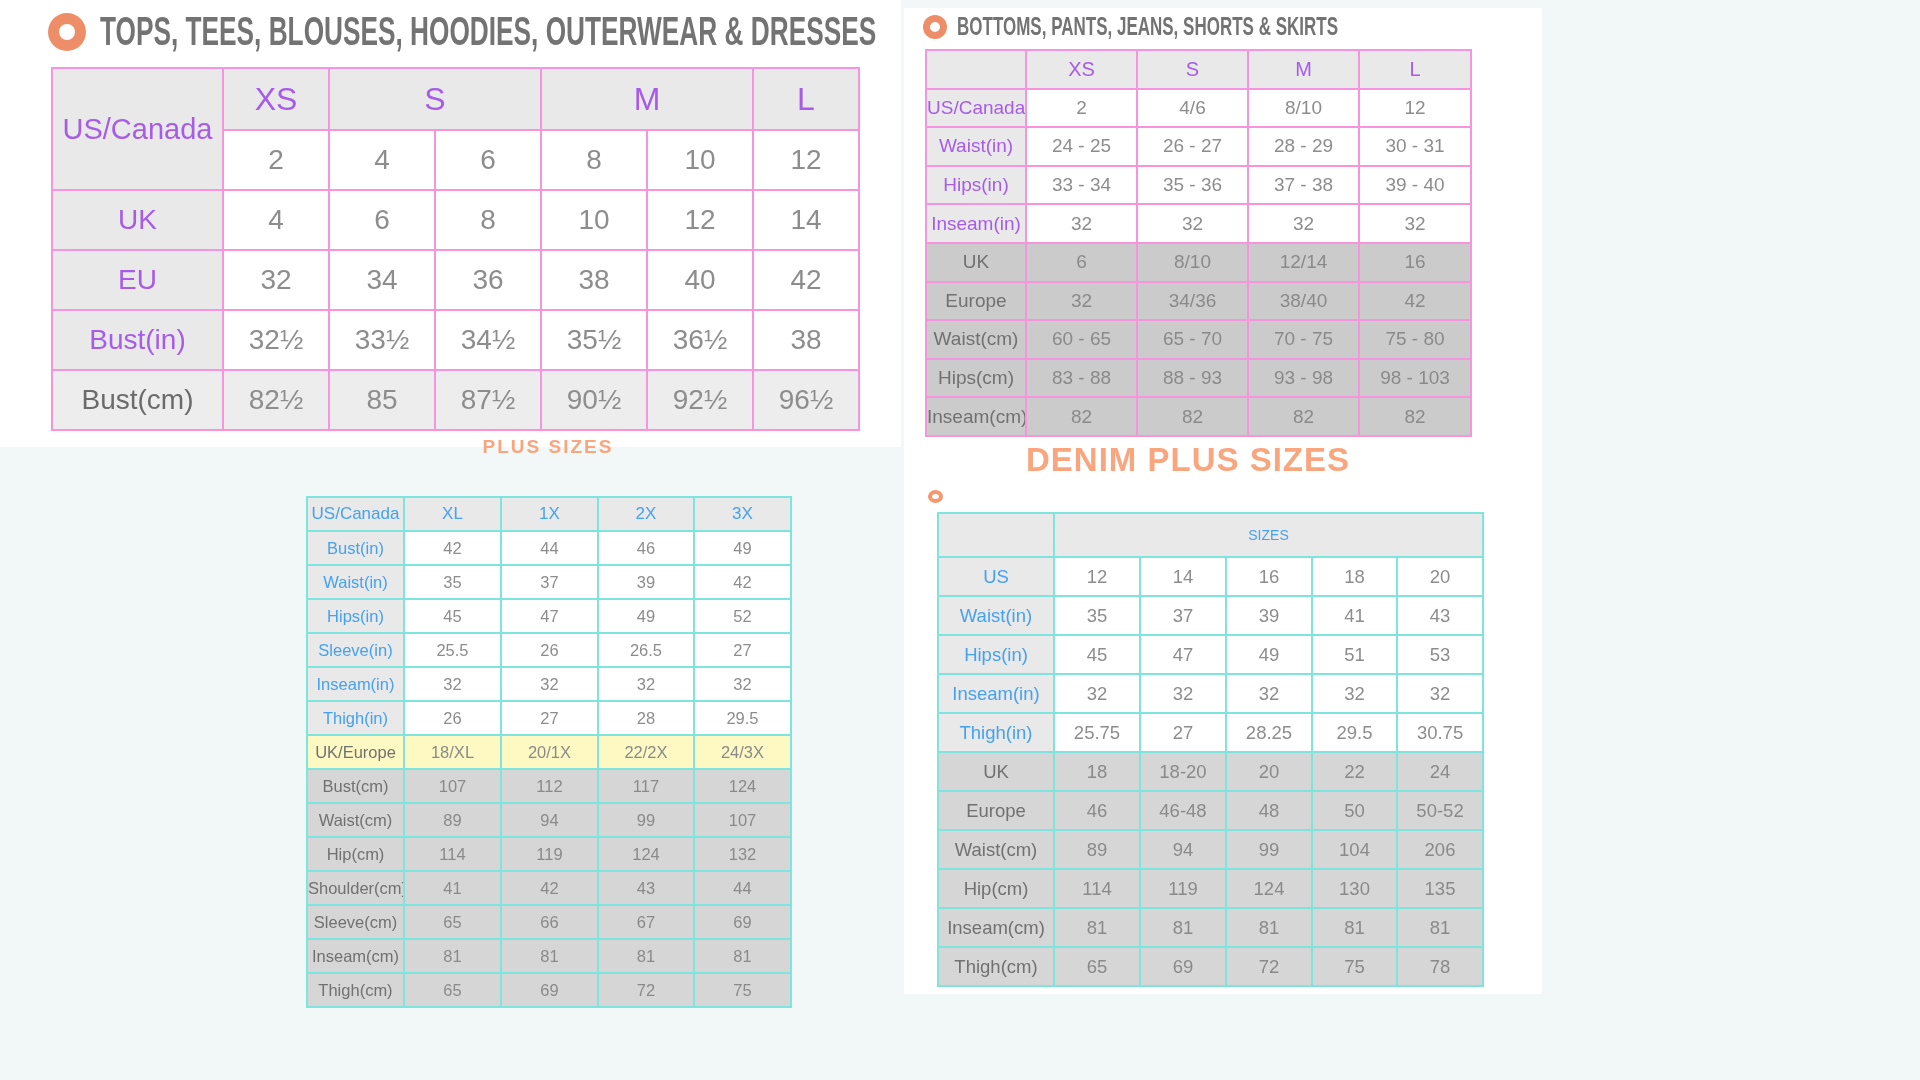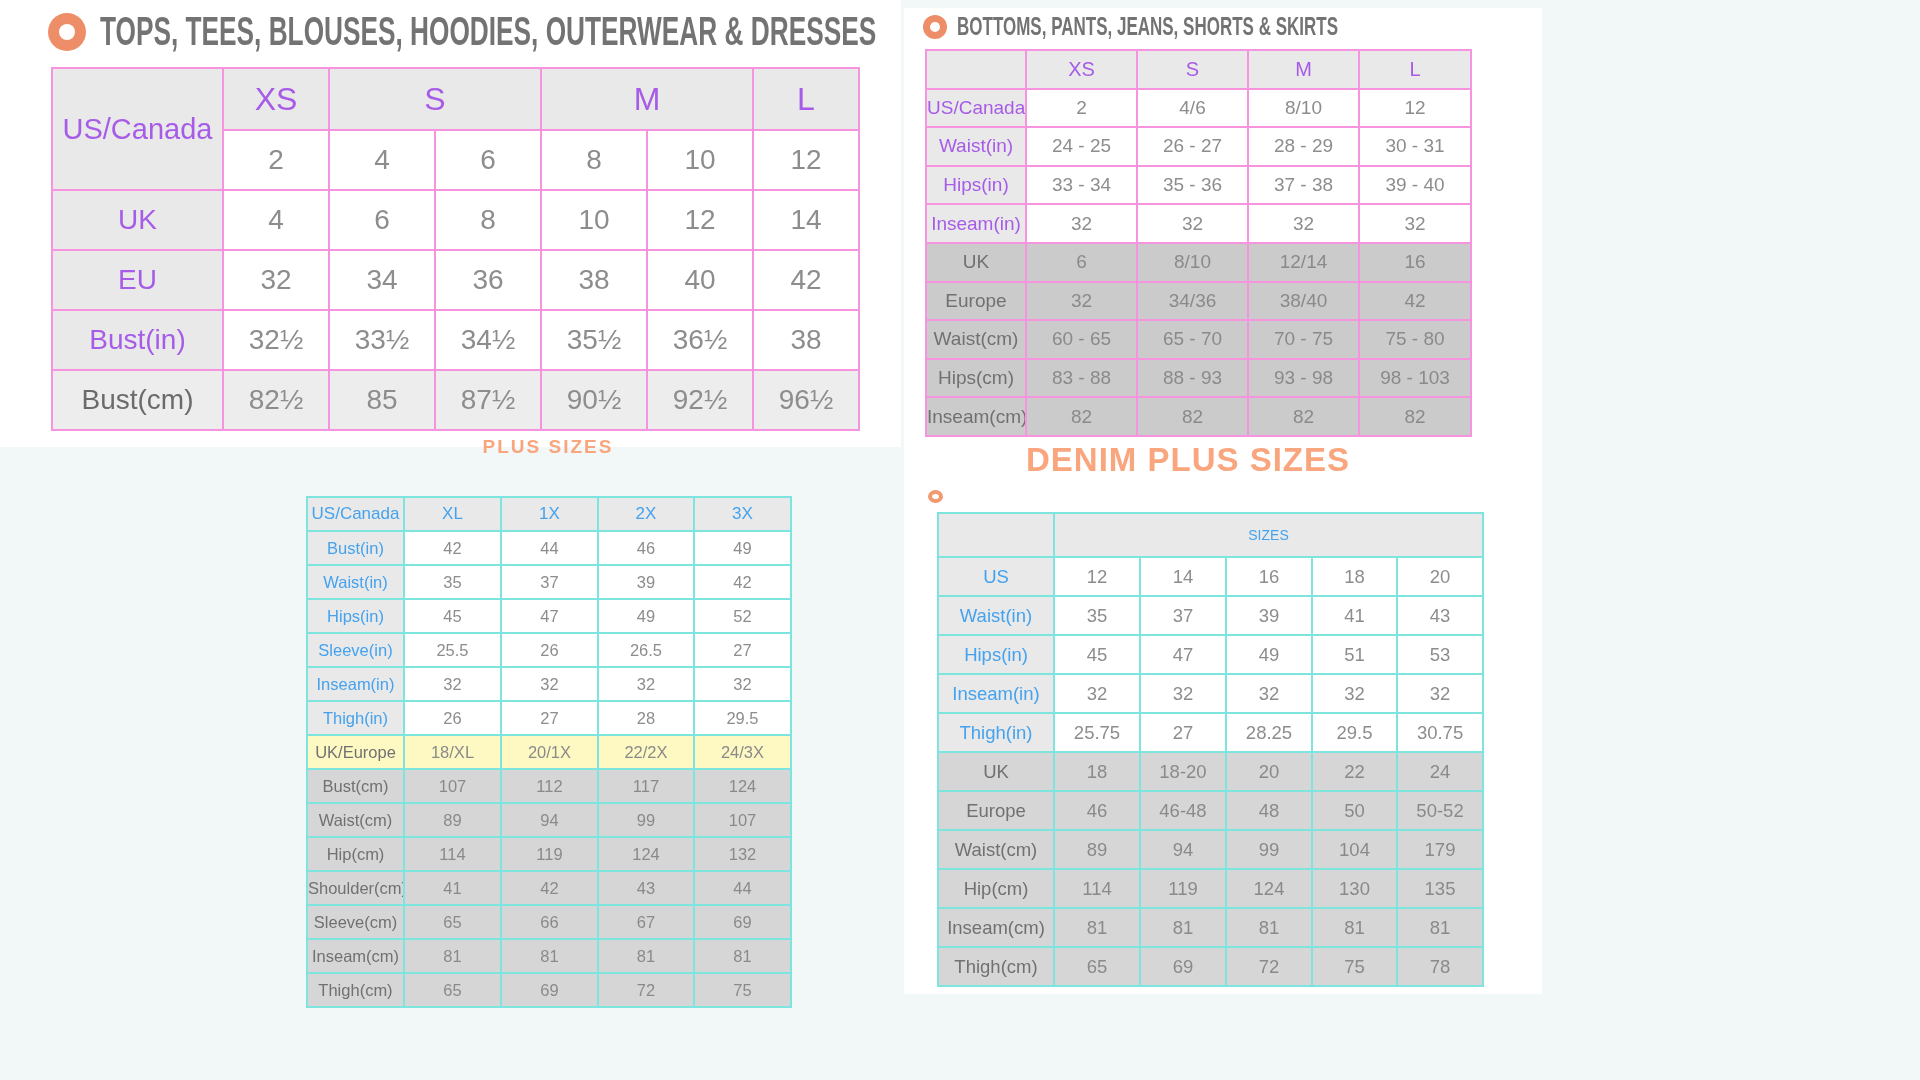--- a/index.html
+++ b/index.html
@@ -434,21 +434,21 @@
         <td>48</td>
         <td>50</td>
         <td>50-52</td>
       </tr>
       <tr class="grayrow">
         <td class="lbl">Waist(cm)</td>
         <td>89</td>
         <td>94</td>
         <td>99</td>
         <td>104</td>
-        <td>179</td>
+        <td>206</td>
       </tr>
       <tr class="grayrow">
         <td class="lbl">Hip(cm)</td>
         <td>114</td>
         <td>119</td>
         <td>124</td>
         <td>130</td>
         <td>135</td>
       </tr>
       <tr class="grayrow">

